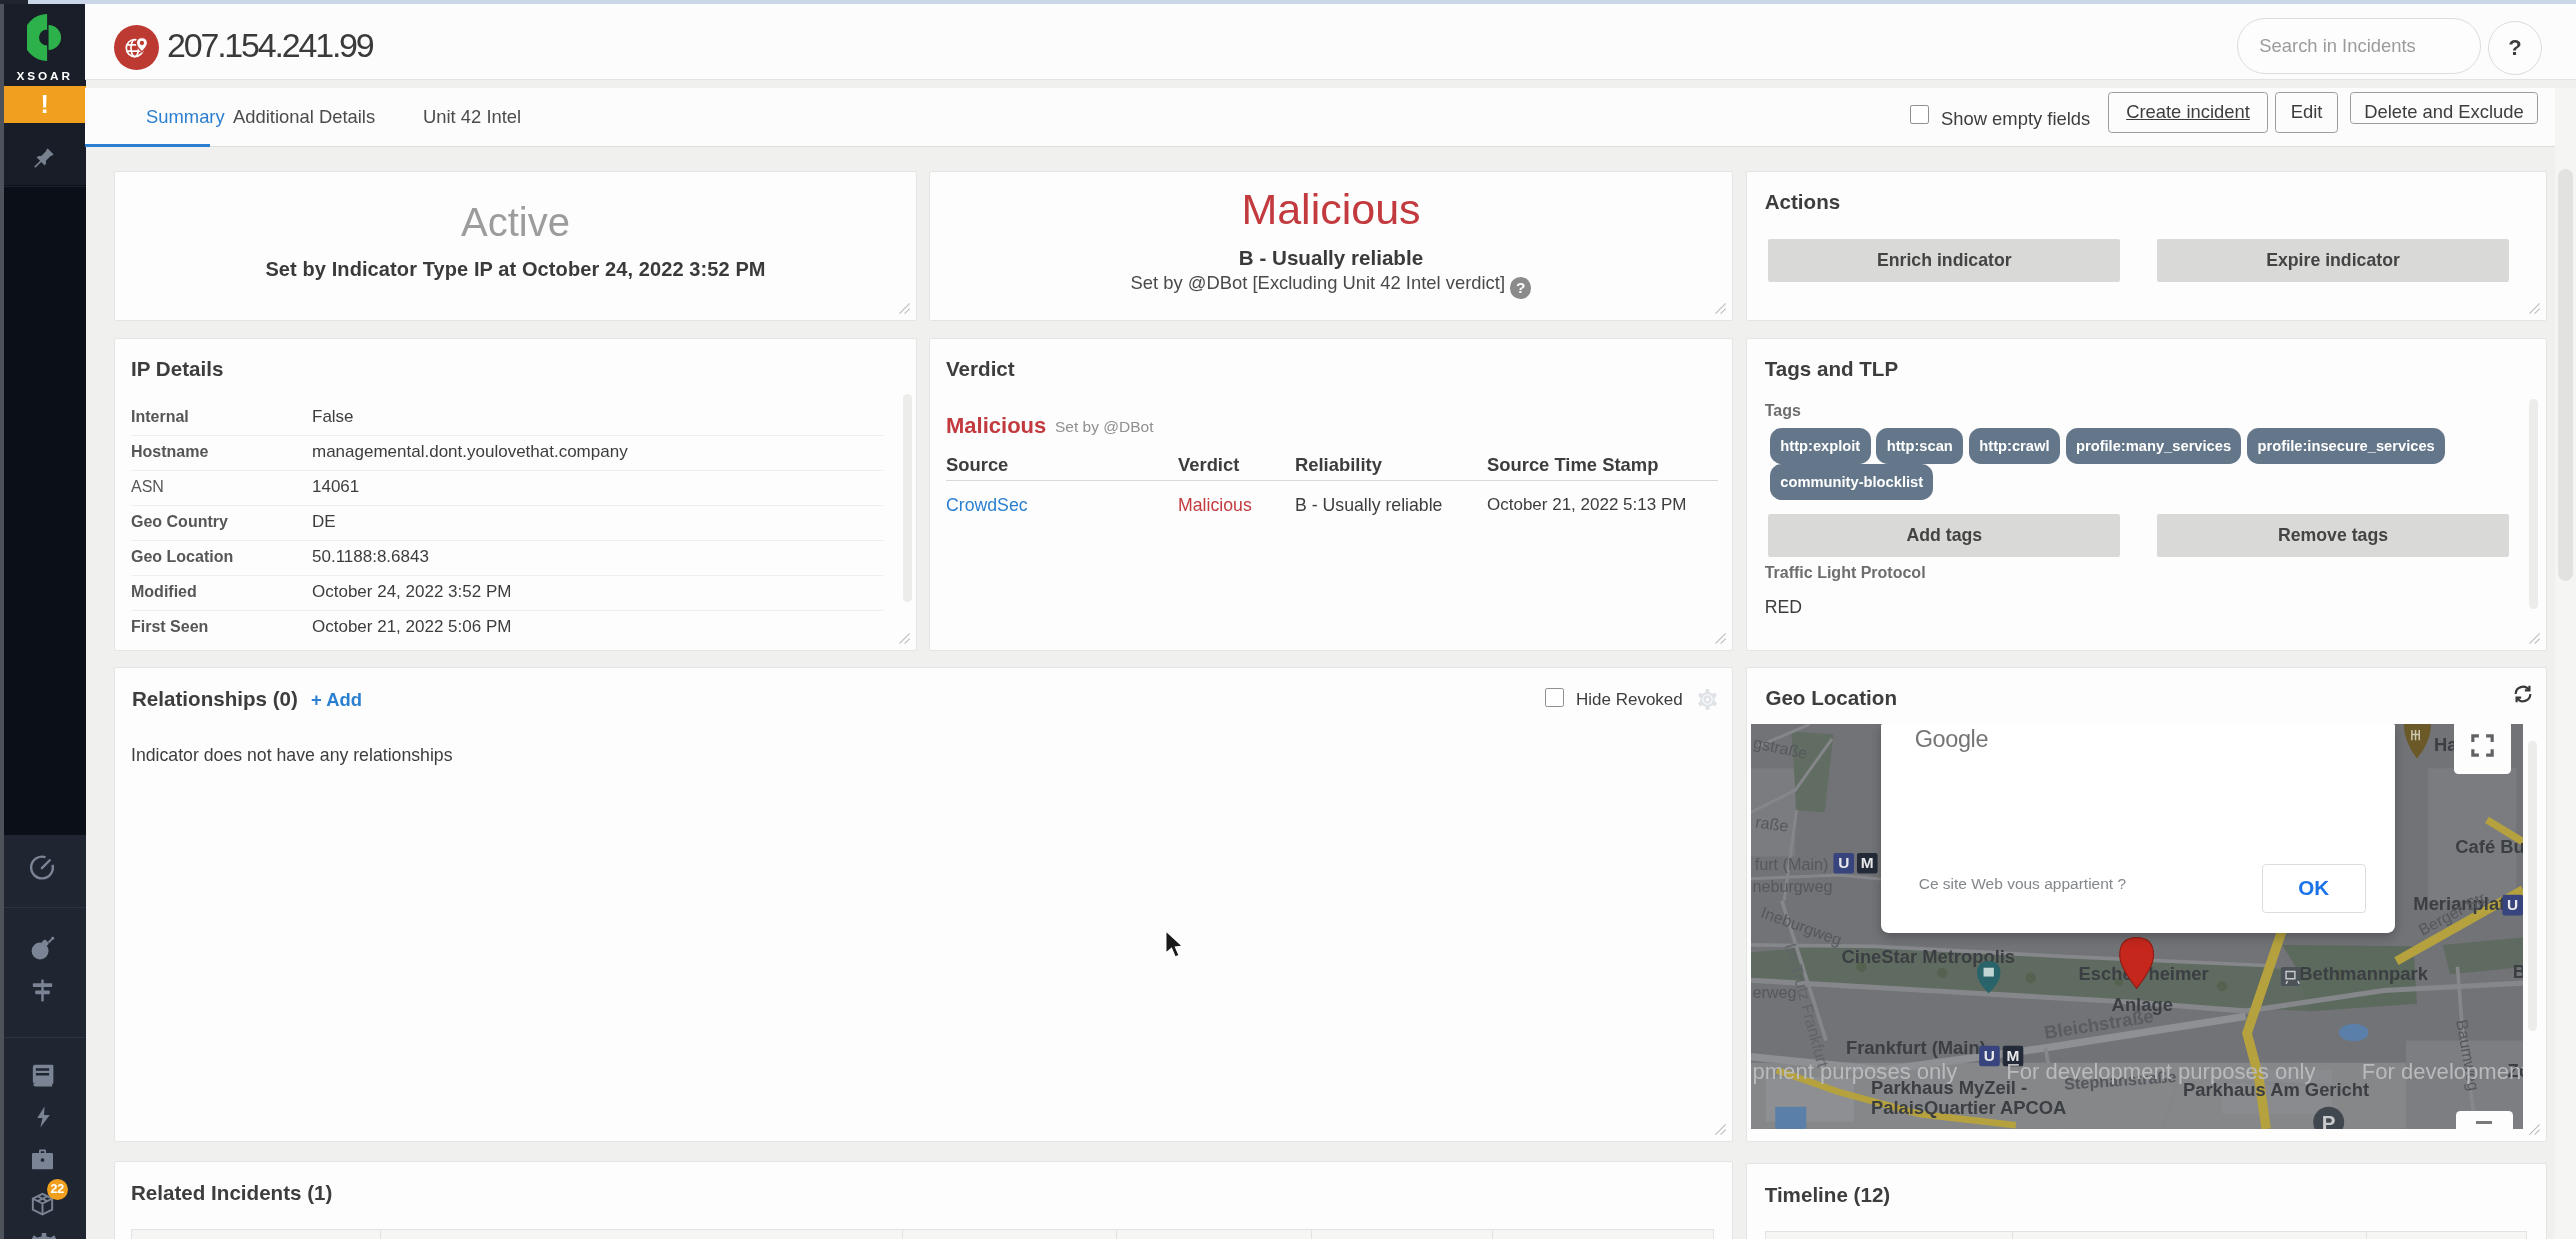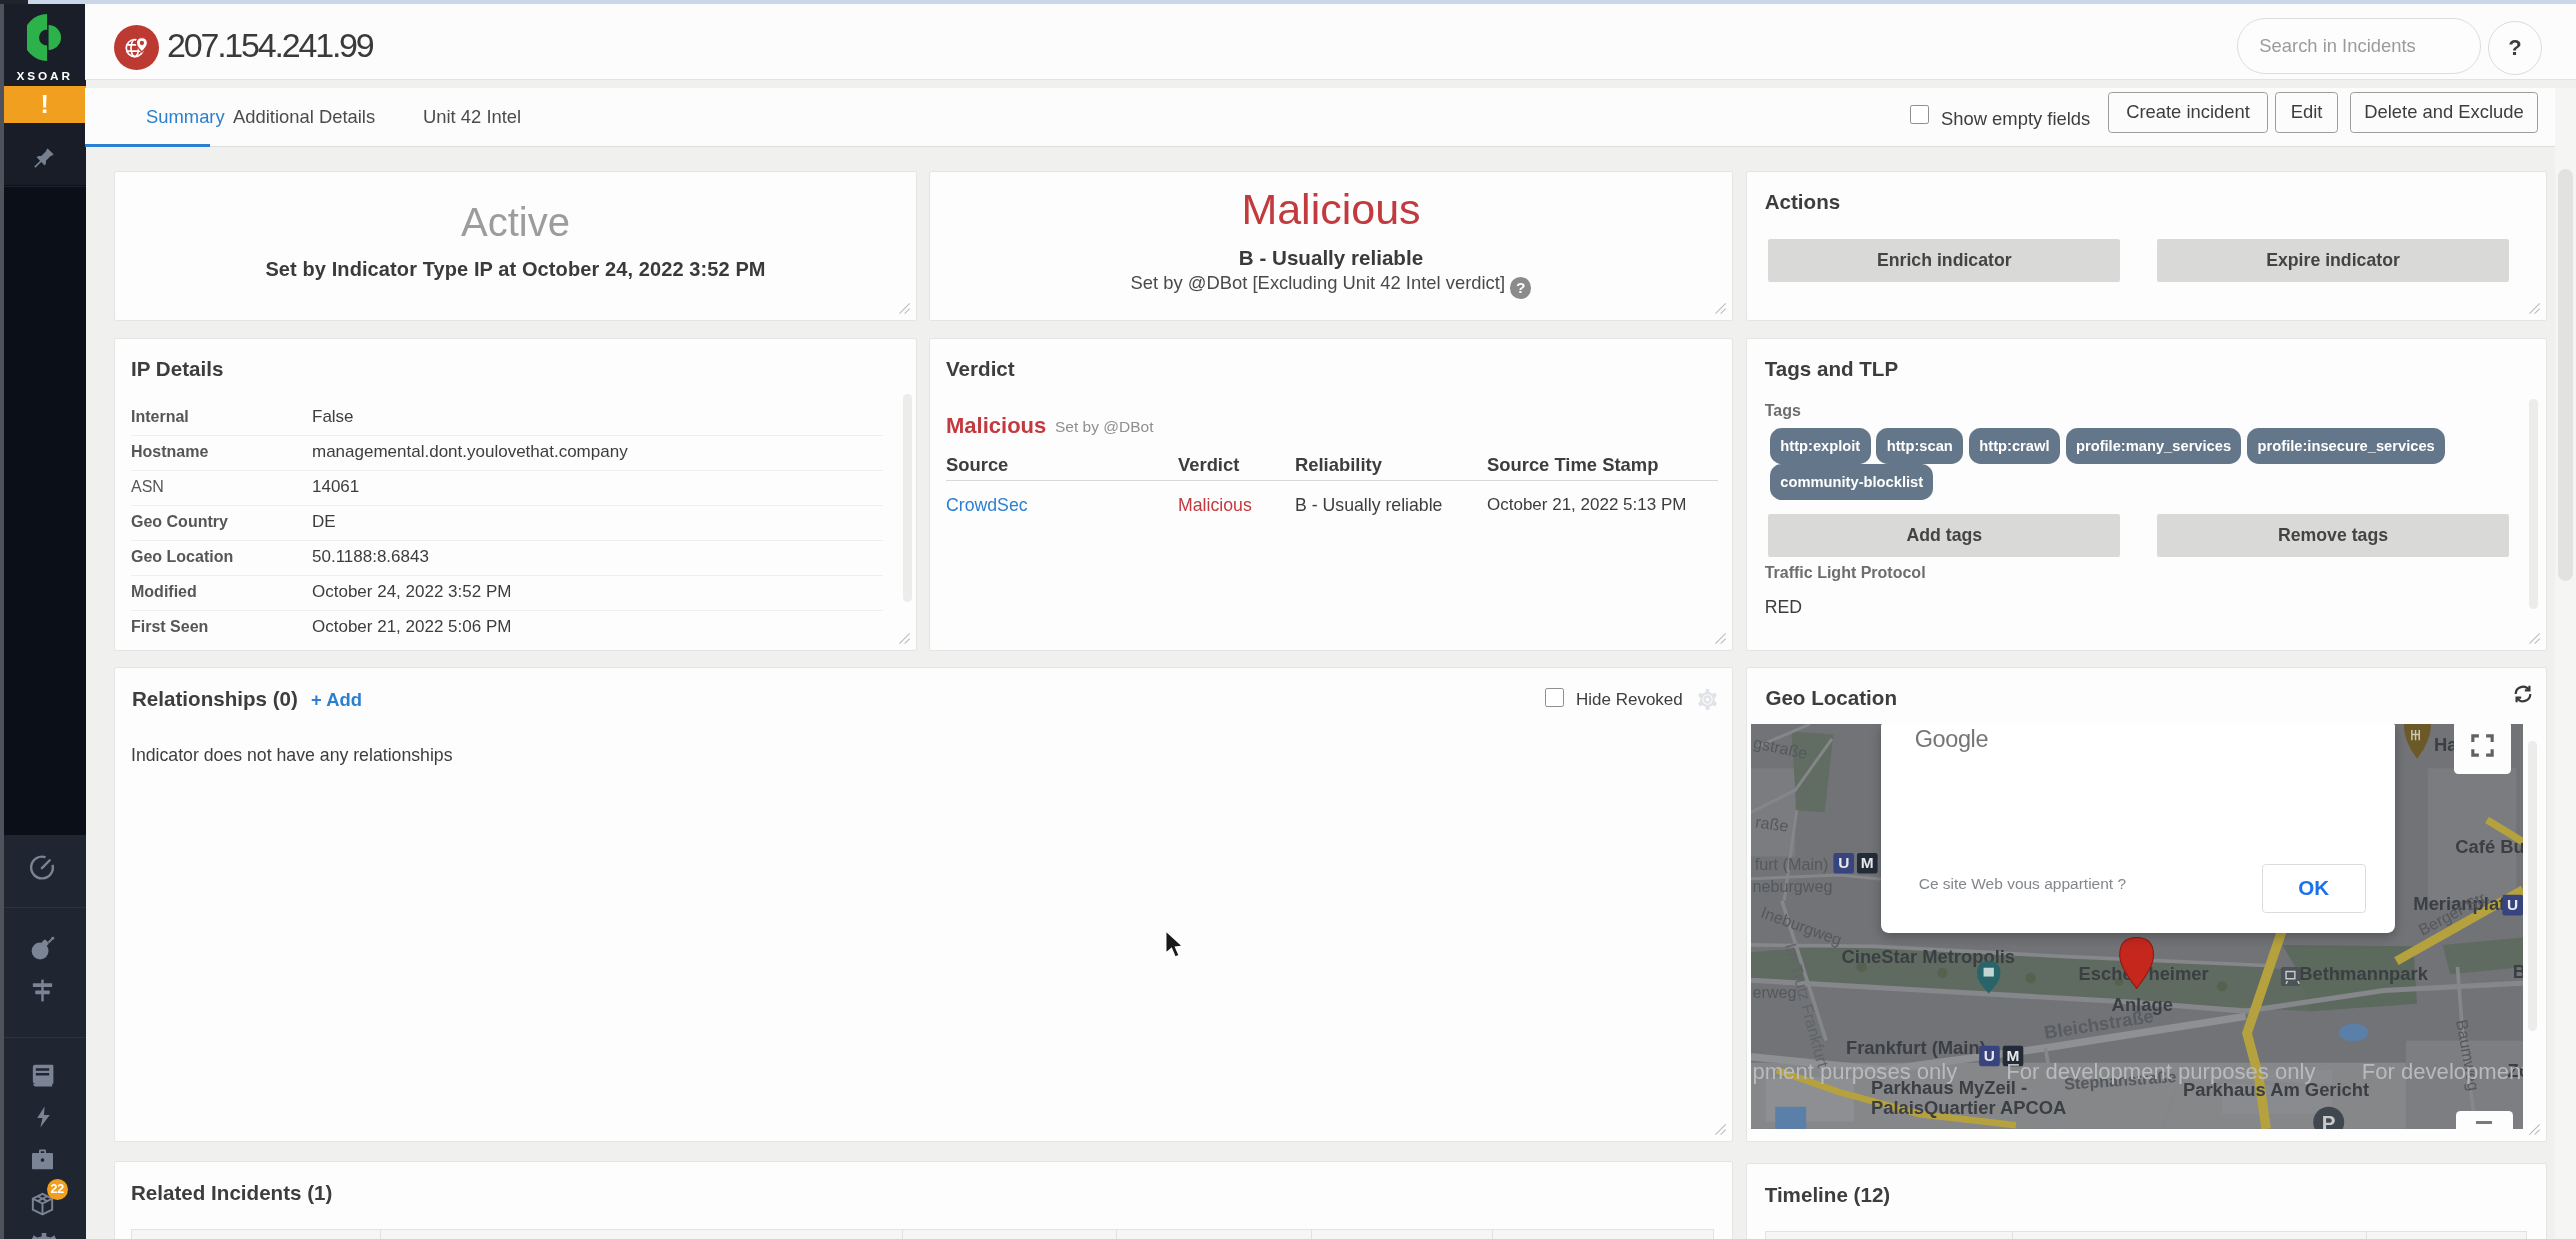--- a/index.html
+++ b/index.html
@@ -106,23 +106,23 @@
     <div class="abs" style="left:2403px;top:17px;width:54px;height:54px;border:1.5px solid #dcdcdc;border-radius:50%;background:#fdfdfd;text-align:center;font-size:22px;font-weight:bold;color:#3d3d3d;line-height:52px;">?</div>
   </div>
 
   <div id="tabsrow" class="abs" style="left:85px;top:88px;width:2491px;height:59px;background:#fcfcfc;border-bottom:0.7px solid #dedede;">
     <div class="abs" style="left:25px;top:18.4px;font-size:18.4px;color:#2a7fd0;margin-left:36px;">Summary</div>
     <div class="abs" style="left:0;top:56px;width:125px;height:2.9px;background:#2a7fd0;"></div>
     <div class="abs" style="left:148px;top:18.4px;font-size:18.4px;color:#4b4b4b;">Additional Details</div>
     <div class="abs" style="left:338px;top:18.4px;font-size:18.4px;color:#4b4b4b;">Unit 42 Intel</div>
     <div class="cbox" style="left:1825px;top:17px;"></div>
     <div class="abs" style="left:1856px;top:20px;font-size:18.4px;color:#3d3d3d;">Show empty fields</div>
-    <div class="wbtn" style="left:2023px;top:4.4px;width:160px;height:41px;line-height:38px;">Create incident</div>
+    <div class="wbtn" style="left:2023px;top:4.4px;width:160px;height:41px;line-height:38px;text-decoration:underline;">Create incident</div>
     <div class="wbtn" style="left:2190px;top:4.4px;width:63px;height:41px;line-height:38px;">Edit</div>
-    <div class="wbtn" style="left:2265px;top:4.4px;width:188px;height:41px;line-height:38px;">Delete and Exclude</div>
+    <div class="wbtn" style="left:2265px;top:4.4px;width:188px;height:32px;line-height:38px;">Delete and Exclude</div>
   </div>
 
   <div class="card" style="left:114px;top:171px;width:803px;height:150px;">
     <div class="abs" style="left:0;top:28px;width:100%;text-align:center;font-size:40px;color:#9c9c9c;">Active</div>
     <div class="abs" style="left:0;top:86px;width:100%;text-align:center;font-size:20px;font-weight:bold;letter-spacing:0.1px;color:#3a3a3a;">Set by Indicator Type IP at October 24, 2022 3:52 PM</div>
     <svg class="handle" viewBox="0 0 18 18">
         <path d="M2 16 L16 2 M9 16 L16 9" stroke="#bbb" stroke-width="1.5"></path>
       </svg>
   </div>
   <div class="card" style="left:929px;top:171px;width:804px;height:150px;">

